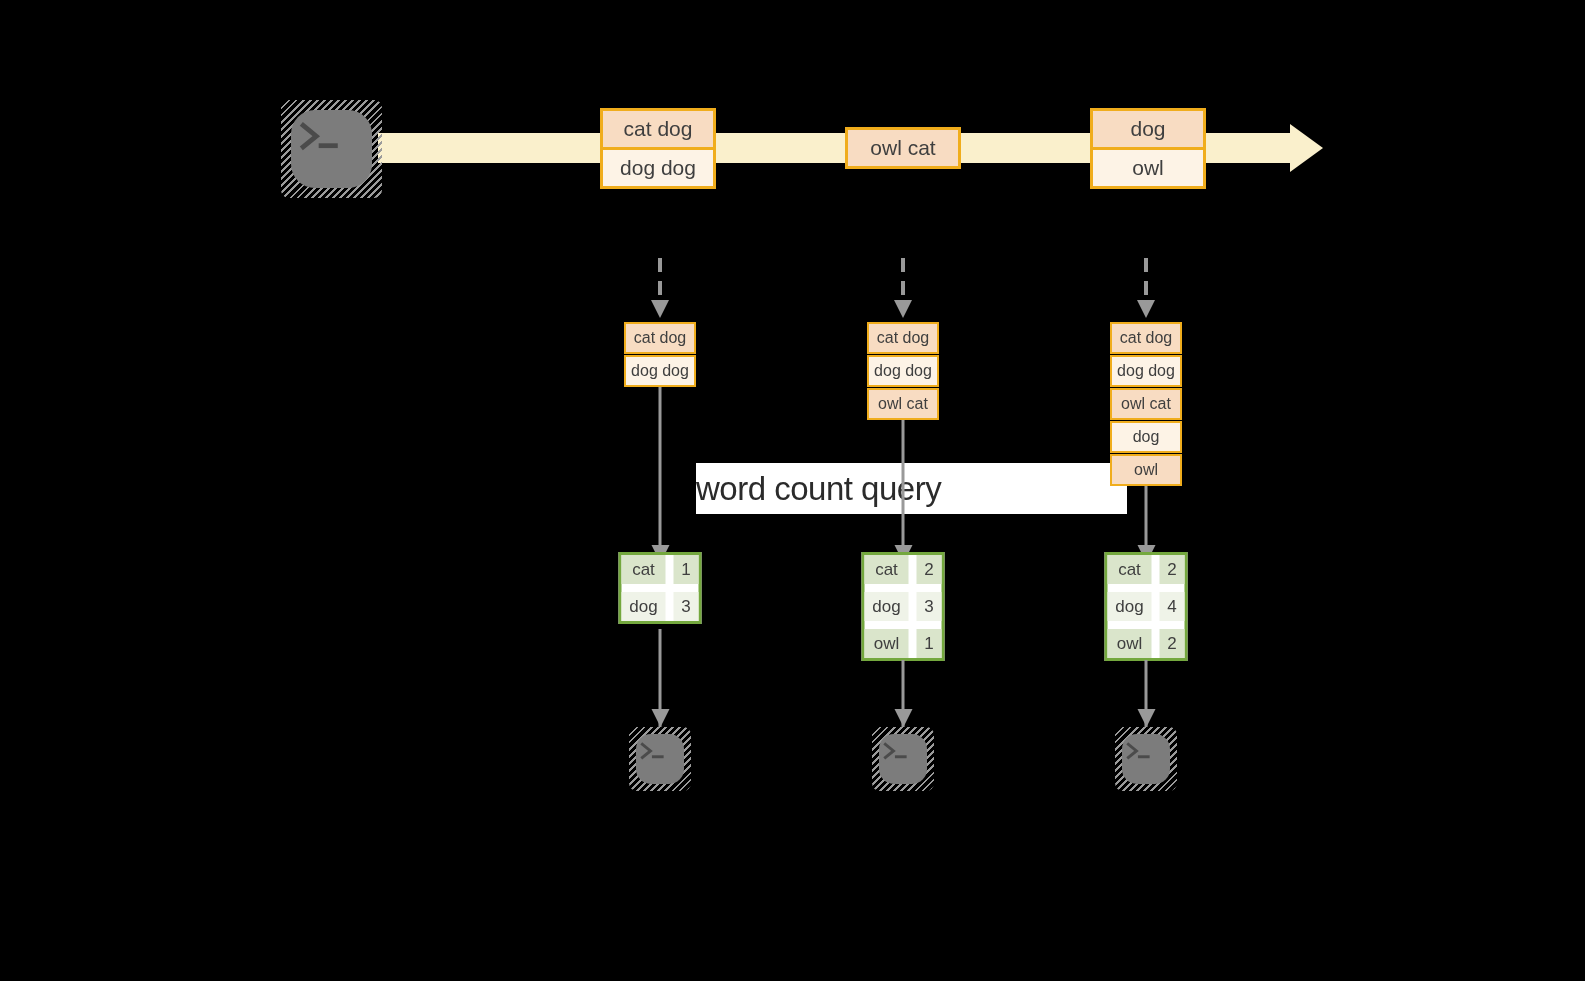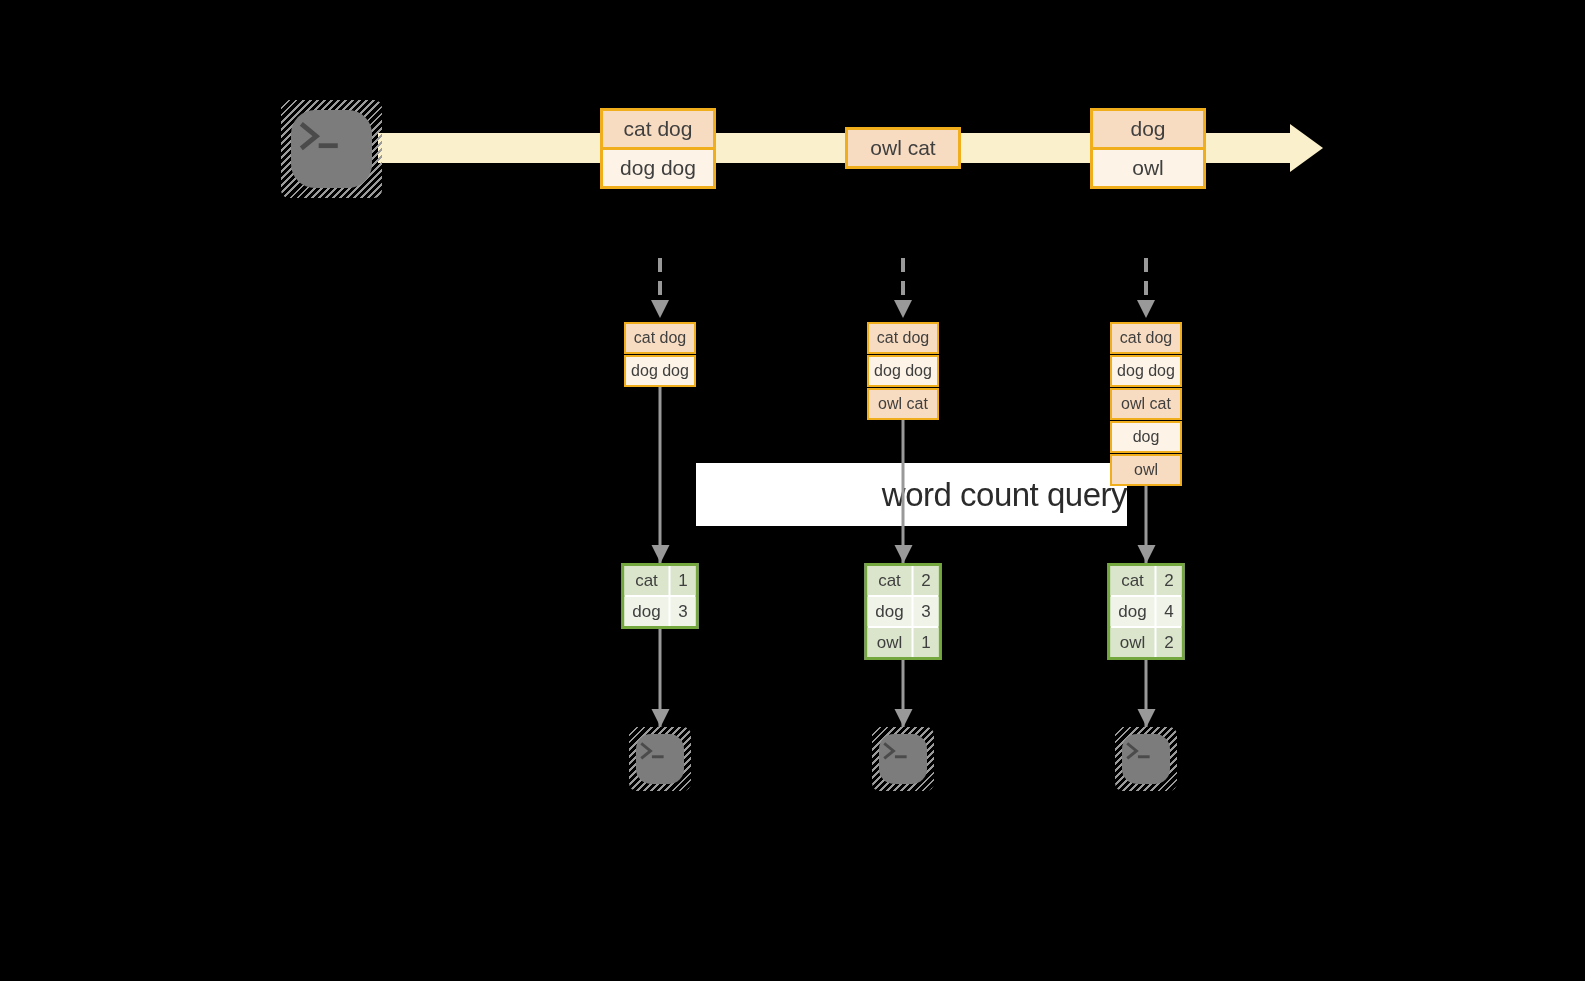--- a/index.html
+++ b/index.html
@@ -58,23 +58,23 @@
   .stream-event.ev2{left:1090px;top:108px;}
   .stream-row{
     height:36px;line-height:36px;border:3px solid var(--box-border);
     text-align:center;font-size:21px;color:var(--text-dark);
   }
   .stream-row + .stream-row{margin-top:-3px;}
   .fill-dark{background:var(--box-fill-dark);}
   .fill-light{background:var(--box-fill-light);}
   
   .banner{
-    position:absolute;left:696px;top:463px;width:431px;height:63px;
+    position:absolute;left:696px;top:463px;width:431px;height:51px;
     background:var(--banner-bg);z-index:5;
-    display:flex;align-items:center;justify-content:flex-end;
+    display:flex;align-items:center;justify-content:flex-start;
     font-size:33px;color:var(--banner-text);letter-spacing:-0.5px;
   }
   
   .column{position:absolute;top:258px;width:130px;height:533px;z-index:6;}
   .column.col-0{left:595px;}
   .column.col-1{left:838px;}
   .column.col-2{left:1081px;}
   .dashed-arrow{position:absolute;left:50%;top:0;transform:translateX(-50%);
     display:flex;flex-direction:column;align-items:center;height:60px;}
   .dash-shaft{width:4px;height:40px;
@@ -94,23 +94,23 @@
   .col-1 .line2{top:402px;height:67px;}
   .col-2 .line2{top:402px;height:67px;}
   
   .stack{position:absolute;top:64px;left:50%;transform:translateX(-50%);width:72px;}
   .stack-row{
     height:28px;line-height:28px;border:2px solid var(--box-border);
     text-align:center;font-size:16px;color:var(--text-dark);margin-bottom:1px;
   }
   
   .wc-table{
-    position:absolute;top:305px;left:50%;transform:translateX(-50%);
+    position:absolute;top:294px;left:50%;transform:translateX(-50%);
     border:3px solid var(--table-border);background:#ffffff;
-    display:grid;grid-template-columns:44px 25px;gap:2px;
+    display:grid;grid-template-columns:44px 25px;gap:8px;
   }
   .wc-cell{height:29px;line-height:29px;text-align:center;font-size:17px;color:var(--text-dark);}
   .column .terminal.sink{left:50%;transform:translateX(-50%);top:469px;}
 </style>
 </head>
 <body>
 
 <div class="canvas">
 
   <div class="stream-band"></div>

